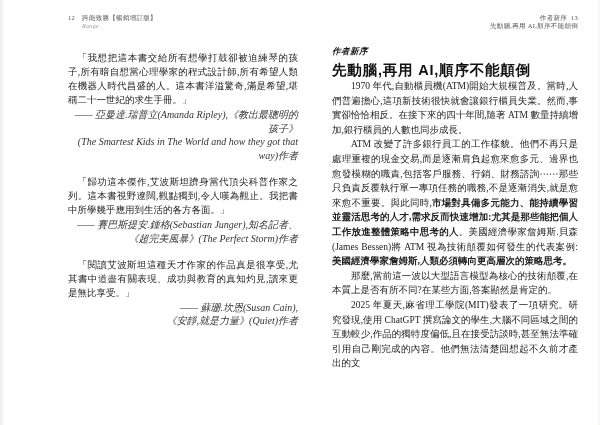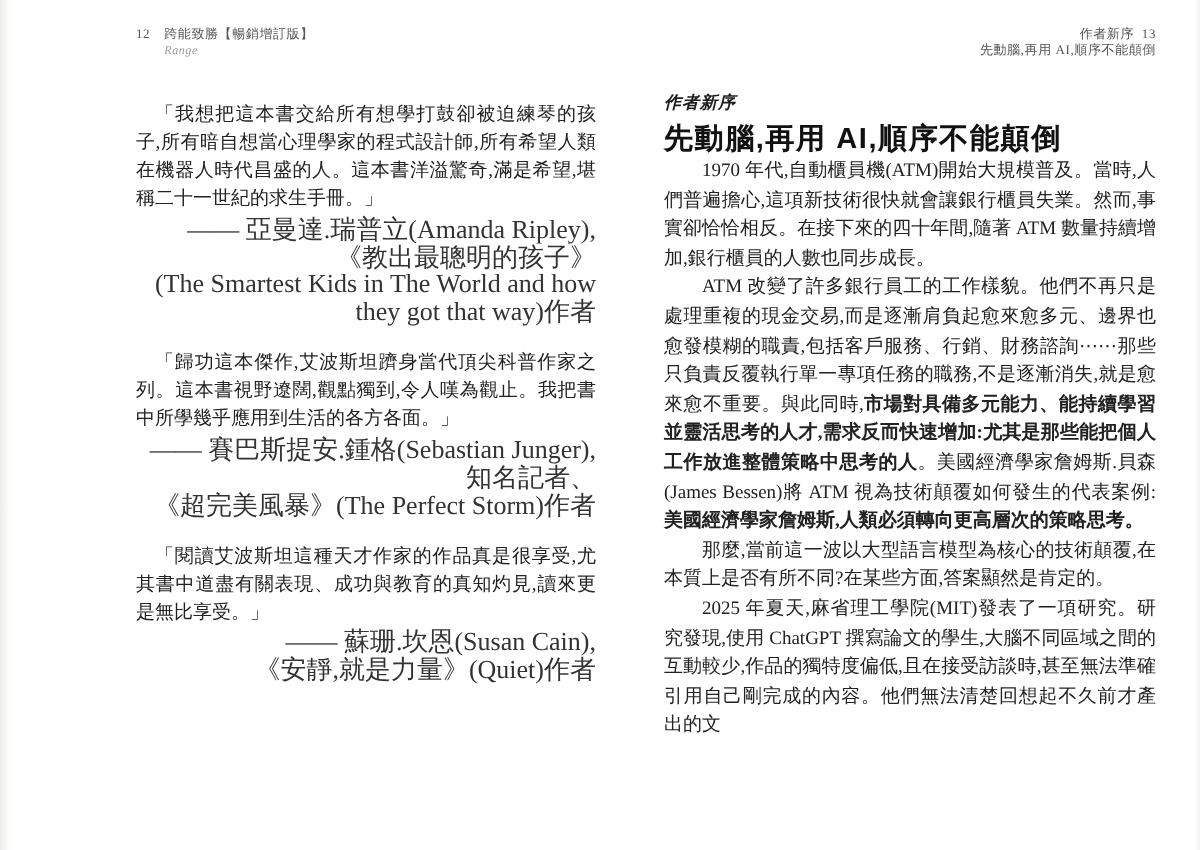--- a/index.html
+++ b/index.html
@@ -39,23 +39,24 @@
   .quote-block { margin-bottom: 13px; }
   .quote-text {
     font-size: 9.5px;
     line-height: 13.9px;
     text-align: justify;
     text-indent: 1em;
     margin: 0;
     color: #222;
   }
   .quote-attr {
-    font-size: 13px;
+    font-size: 10px;
     line-height: 13.9px;
     text-align: right;
+    font-style: italic;
     color: #333;
     margin: 0;
   }
 
   
   .page-right { left: 332px; top: 14px; width: 246px; }
   .running-head-right {
     text-align: right;
     font-size: 6.5px;
     line-height: 8px;

